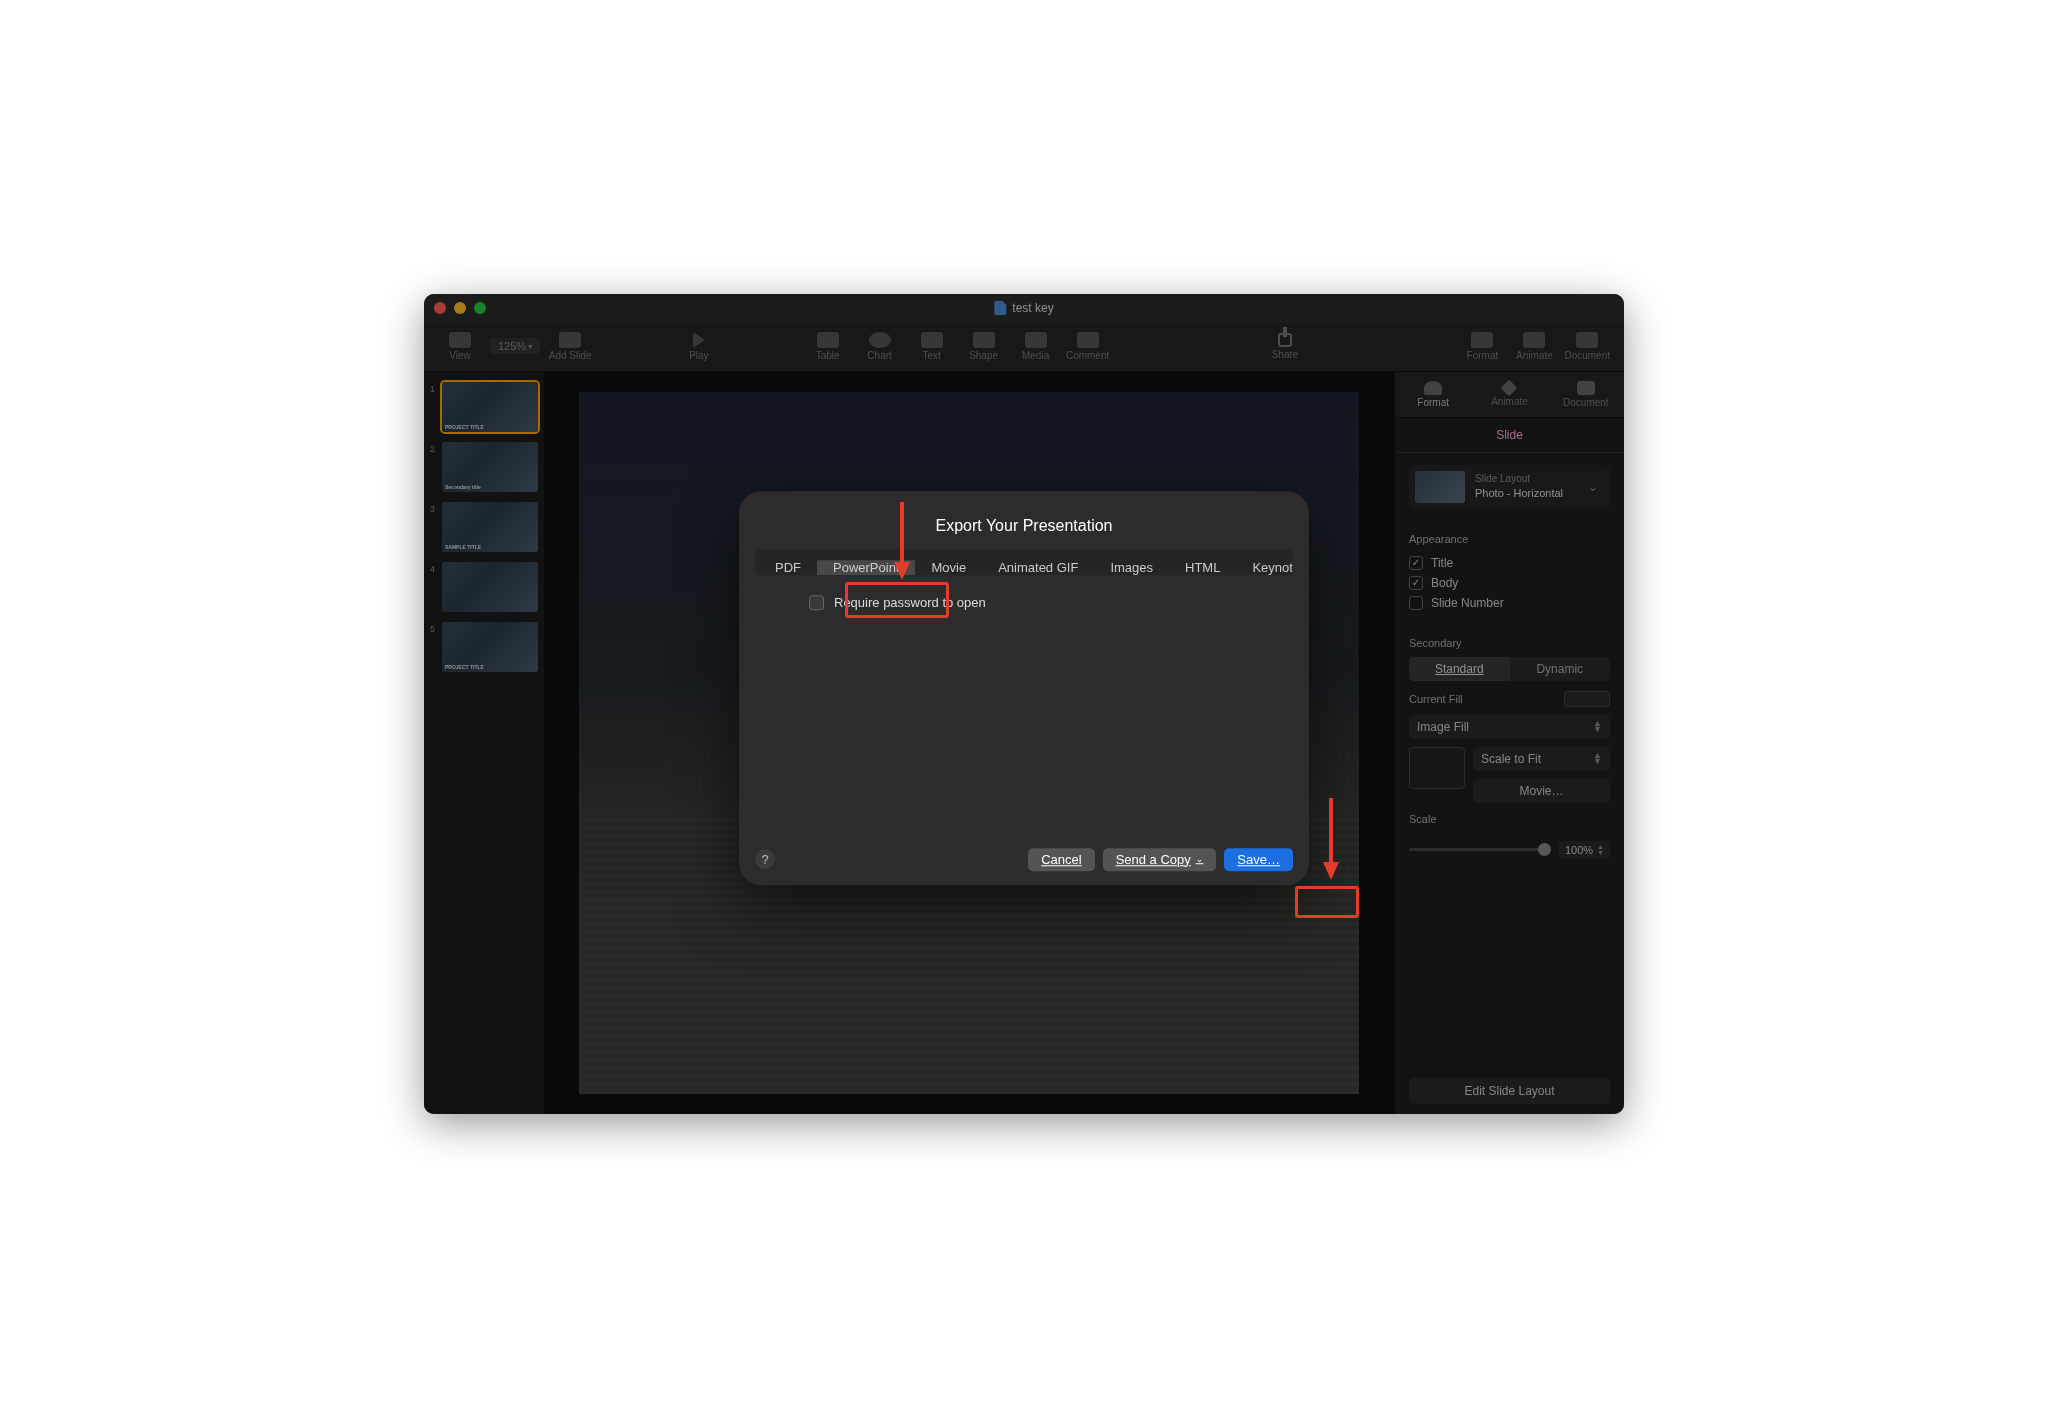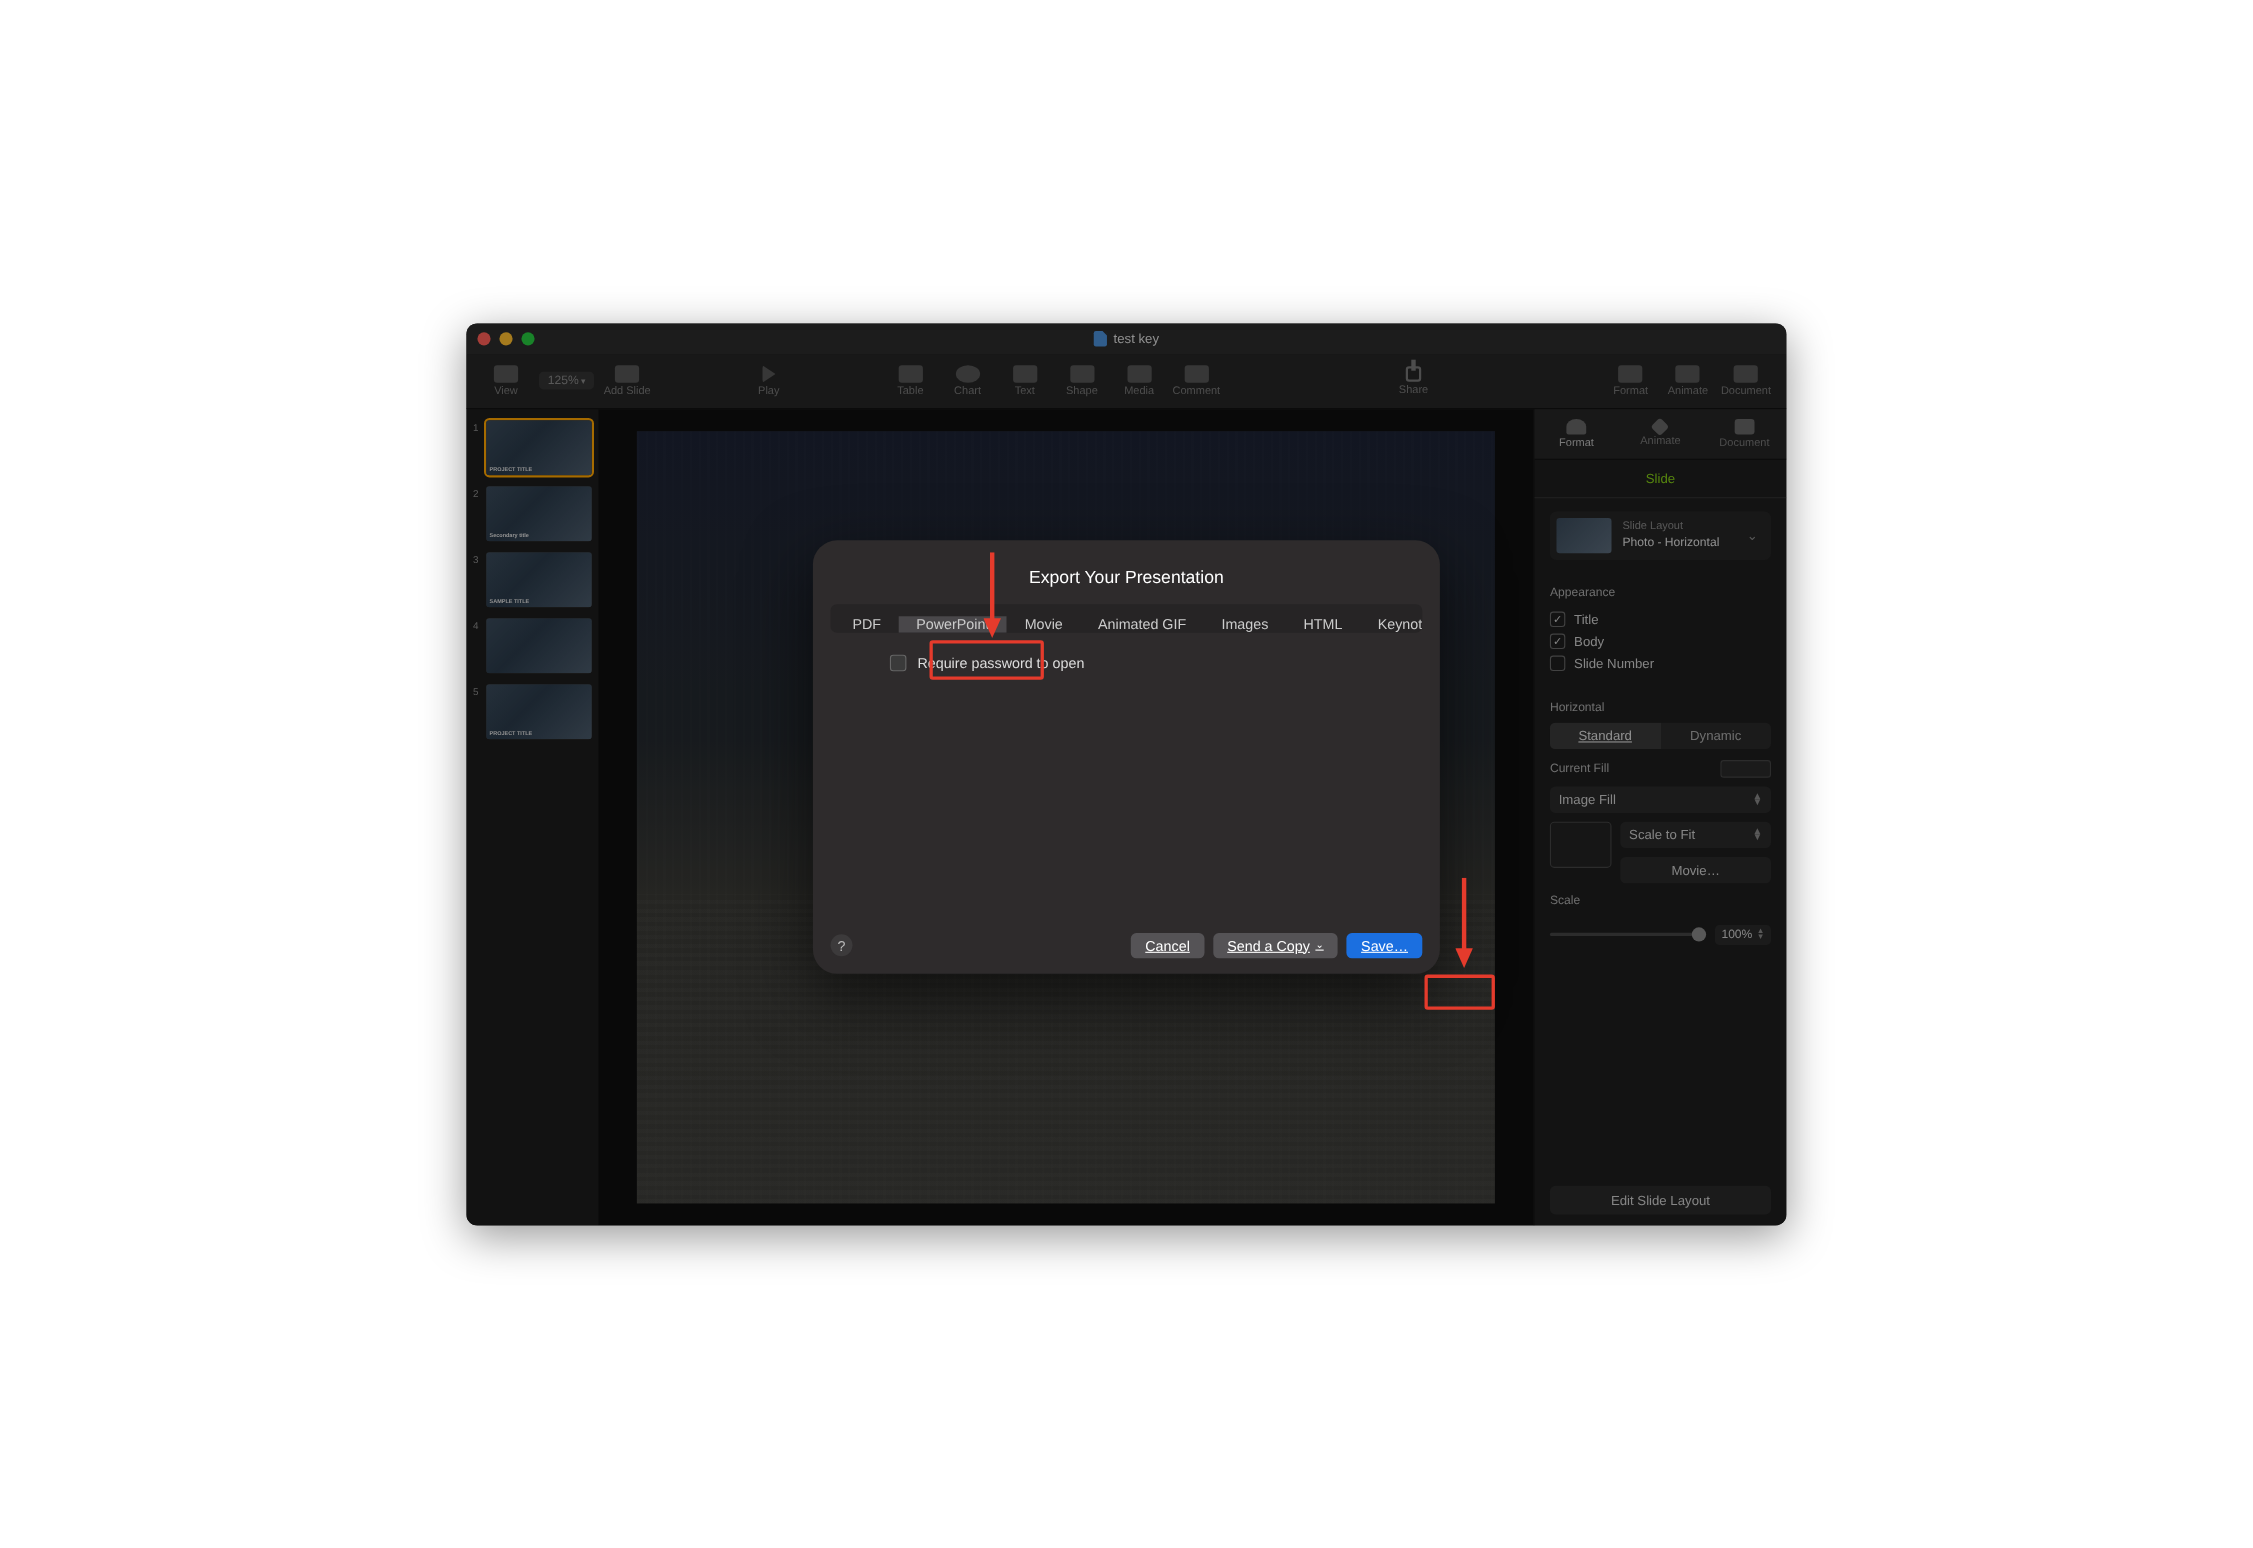--- a/index.html
+++ b/index.html
@@ -36,21 +36,21 @@
 .canvas { flex: 1; background: #0f0f0f; padding: 20px 30px; display: flex; align-items: flex-start; justify-content: center; }
 .slide { width: 100%; height: 100%; max-width: 780px; background: #2a2a2a; background-image: linear-gradient(to bottom, rgba(20,30,60,0.6) 0%, rgba(30,40,50,0.5) 40%, rgba(80,80,70,0.4) 60%, rgba(60,60,55,0.5) 100%), repeating-linear-gradient(90deg, rgba(255,255,255,0.02) 0px, rgba(255,255,255,0.02) 2px, transparent 2px, transparent 8px); position: relative; }
 .slide::after { content: ""; position: absolute; bottom: 0; left: 0; right: 0; height: 40%; background: linear-gradient(to bottom, transparent, rgba(120,120,110,0.15)), repeating-linear-gradient(0deg, rgba(200,200,200,0.03) 0 4px, transparent 4px 8px); }
 .inspector { width: 230px; background: #1e1e1e; border-left: 1px solid #111; display: flex; flex-direction: column; flex-shrink: 0; color: #aaa; font-size: 12px; }
 .inspector-tabs { height: 46px; background: #262626; display: flex; border-bottom: 1px solid #111; }
 .insp-tab { flex: 1; display: flex; flex-direction: column; align-items: center; justify-content: center; gap: 2px; color: #777; font-size: 10px; }
 .insp-tab.active { color: #bbb; }
 .insp-tab .icon { width: 18px; height: 14px; background: #666; border-radius: 3px; }
 .insp-tab .icon.brush { border-radius: 50% 50% 2px 2px; }
 .insp-tab .icon.diamond { transform: rotate(45deg); width: 12px; height: 12px; }
-.insp-title { text-align: center; padding: 10px; color: #84cc16; font-size: 12px; border-bottom: 1px solid #333; }
+.insp-title { text-align: center; padding: 10px; color: #f9a8d4; font-size: 12px; border-bottom: 1px solid #333; }
 .insp-section { padding: 12px 14px; }
 .layout-row { display: flex; align-items: center; gap: 10px; background: #262626; border-radius: 6px; padding: 6px; position: relative; }
 .layout-thumb { width: 50px; height: 32px; background: linear-gradient(135deg, #3a4a5a, #5a6a7a); border-radius: 3px; }
 .layout-text { flex: 1; font-size: 11px; line-height: 1.4; }
 .layout-text .sub { color: #888; font-size: 10px; }
 .layout-text .main { color: #ddd; }
 .chev { color: #888; padding-right: 6px; }
 .section-label { color: #aaa; font-size: 11px; margin-bottom: 8px; }
 .check-row { display: flex; align-items: center; gap: 8px; padding: 3px 0; font-size: 12px; color: #ccc; }
 .check { width: 14px; height: 14px; border: 1px solid #666; border-radius: 3px; display: flex; align-items: center; justify-content: center; font-size: 10px; color: #ccc; }
@@ -255,21 +255,21 @@
           <div class="check checked"></div>
           <span>Body</span>
         </div>
         <div class="check-row">
           <div class="check"></div>
           <span>Slide Number</span>
         </div>
       </div>
 
       <div class="insp-section">
-        <div class="section-label">Horizontal</div>
+        <div class="section-label">Secondary</div>
         <div class="seg">
           <div class="seg-btn active">Standard</div>
           <div class="seg-btn">Dynamic</div>
         </div>
         <div style="display:flex;justify-content:space-between;align-items:center;margin-bottom:8px">
           <div class="section-label" style="margin:0">Current Fill</div>
           <div style="width:46px;height:16px;background:#2a2a2a;border:1px solid #444;border-radius:3px"></div>
         </div>
         <div class="select">
           <span>Image Fill</span>

